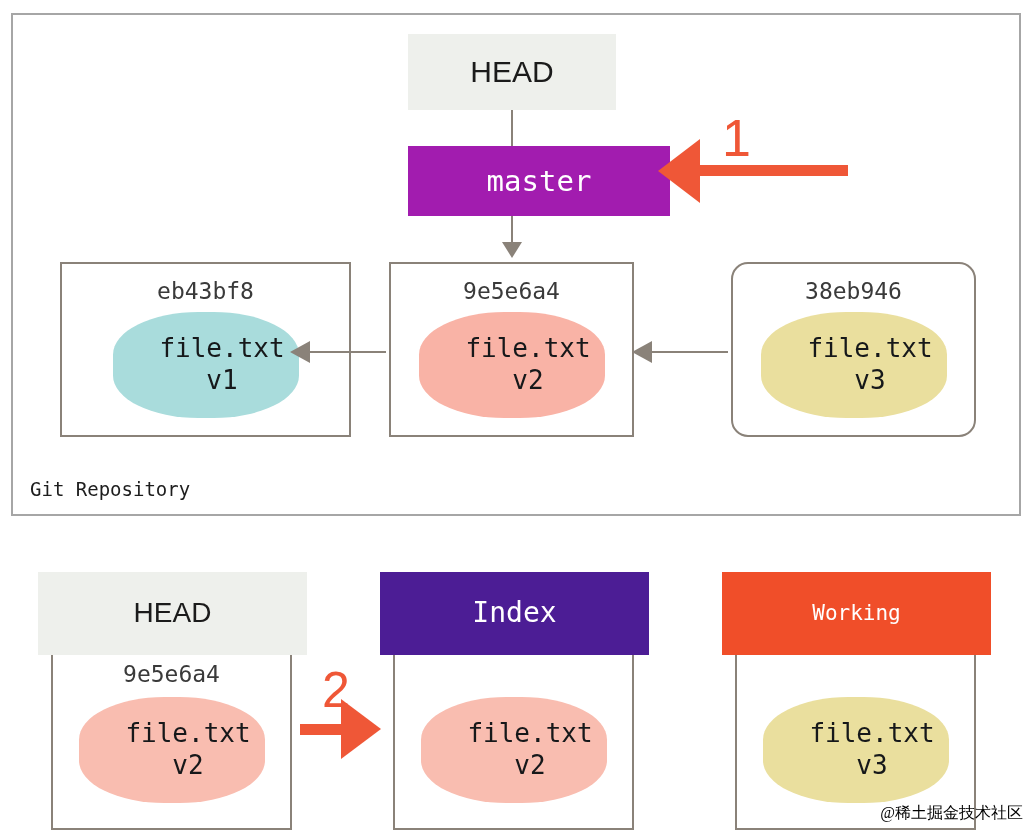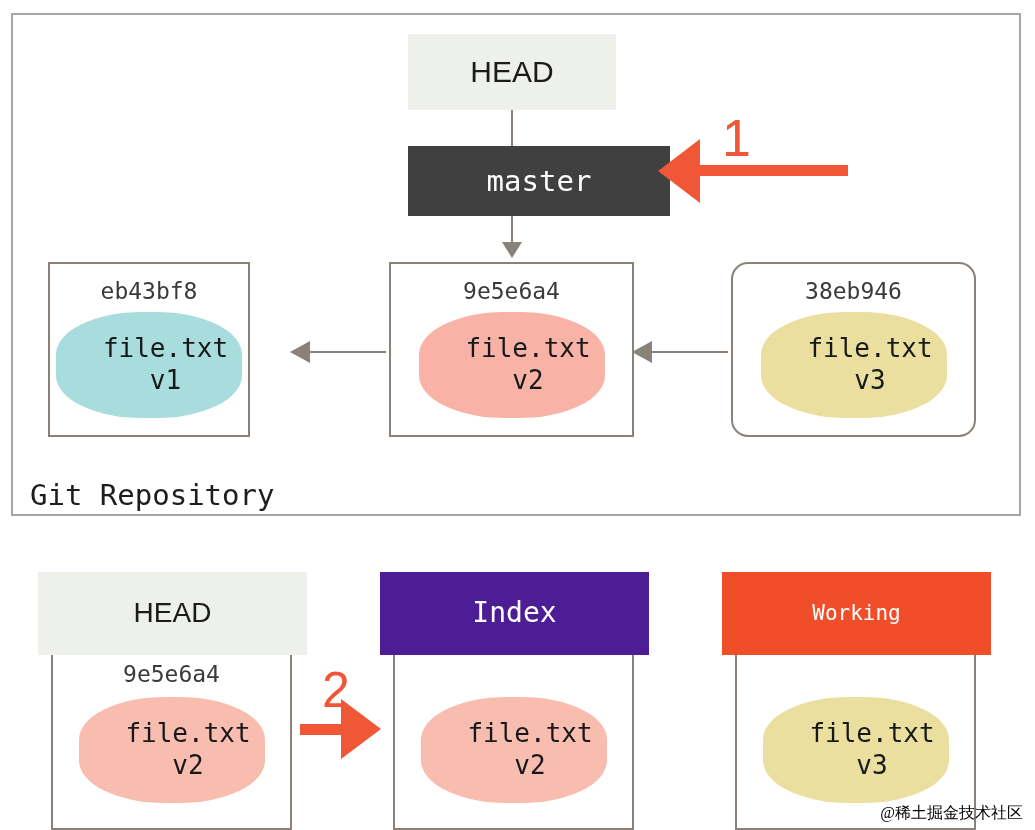--- a/index.html
+++ b/index.html
@@ -10,32 +10,32 @@
   .stage{position:absolute;left:0;top:0;width:1035px;height:830px;}
 
   
   .repo-frame{
     position:absolute;left:11px;top:13px;width:1010px;height:503px;
     border:2px solid #a6a6a6;background:#fff;box-sizing:border-box;
   }
   .repo-label{
     position:absolute;left:30px;top:478px;
     font-family:"DejaVu Sans Mono",monospace;
-    font-size:29px;color:#1d1d1d;letter-spacing:0px;white-space:nowrap;
+    font-size:19px;color:#1d1d1d;letter-spacing:0px;white-space:nowrap;
   }
 
   
   .head-chip{
     position:absolute;background:#eef0ec;
     display:flex;align-items:center;justify-content:center;
     font-family:"Liberation Sans",sans-serif;
     color:#1b1b1b;
   }
   .master-chip{
-    position:absolute;background:#404040;
+    position:absolute;background:#a21caf;
     display:flex;align-items:center;justify-content:center;
     font-family:"DejaVu Sans Mono",monospace;
     color:#ffffff;
   }
 
   .commit-box{
     position:absolute;border:2px solid #8a8279;background:#fff;
     box-sizing:border-box;
   }
   .commit-hash{
@@ -120,21 +120,21 @@
     <span>master</span>
   </div>
 
   <div class="vline" style="left:511px;top:216px;height:30px;"></div>
   <div class="tri-down" style="left:502px;top:242px;"></div>
 
   <div class="red-shaft" style="left:700px;top:165px;width:148px;"></div>
   <div class="red-head-left" style="left:658px;top:139px;"></div>
   <div class="red-num" style="left:722px;top:112px;font-size:52px;">1</div>
 
-  <div class="commit-box" style="left:48px;top:262px;width:202px;height:175px;">
+  <div class="commit-box" style="left:60px;top:262px;width:291px;height:175px;">
     <div class="commit-hash">eb43bf8</div>
     <div class="blob" style="top:48px;width:186px;height:106px;background:#a9dcdc;">
       <span>file.txt</span>
       <span>v1</span>
     </div>
   </div>
 
   <div class="hline" style="left:308px;top:351px;width:78px;"></div>
   <div class="tri-left" style="left:290px;top:341px;"></div>
 

